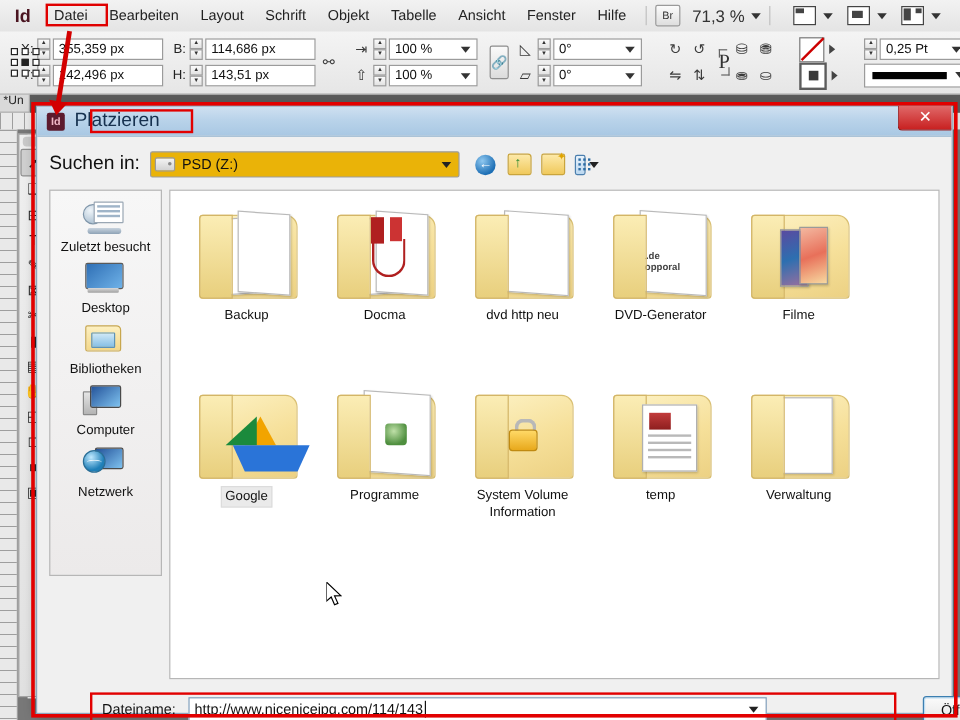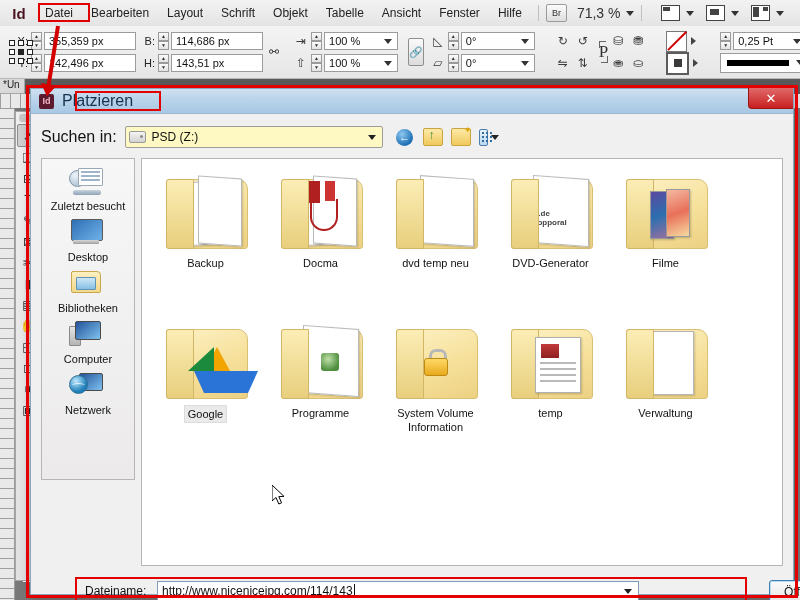--- a/index.html
+++ b/index.html
@@ -156,21 +156,21 @@
     border-top:none;border-right:none;border-radius:0 0 0 4px;
     display:flex;align-items:center;justify-content:center;color:#fff;font-size:13px;font-weight:bold;
   }
   .dlg-body{padding:0;height:482px;position:relative;}
 
   .lookin{
     position:absolute;left:10px;top:10px;right:10px;height:26px;display:flex;align-items:center;
   }
   .lookin .lbl{font-size:16px;color:#111;margin-right:8px;}
   .lookin .combo{
-    width:258px;height:22px;border:1px solid #9d9d9d;background:#fef9c3;border-radius:2px;
+    width:258px;height:22px;border:1px solid #9d9d9d;background:#eab308;border-radius:2px;
     display:flex;align-items:center;padding:0 3px;box-sizing:border-box;position:relative;
   }
   .drvicon{width:15px;height:10px;border:1px solid #9a9a9a;border-radius:2px;
     background:linear-gradient(#f4f4f4,#d2d2d2);margin-right:6px;position:relative;}
   .drvicon::after{content:"";position:absolute;right:2px;top:3px;width:3px;height:3px;
     border-radius:50%;background:#8a8a8a;}
   .combo .cval{font-size:12px;color:#111;}
   .combo .carr{position:absolute;right:6px;top:8px;width:0;height:0;
     border-left:4px solid transparent;border-right:4px solid transparent;border-top:5px solid #222;}
   .navicons{display:flex;align-items:center;margin-left:12px;gap:8px;}
@@ -675,21 +675,21 @@
           </div>
 
           <div class="fcell">
             <div class="folder">
               <div class="back"></div>
               <div class="papers">
                   <div class="p p2" style="left:6px;width:52px;"></div>
                 </div>
               <div class="leftflap"></div>
             </div>
-            <div class="flab">dvd temp neu</div>
+            <div class="flab">dvd http neu</div>
           </div>
 
           <div class="fcell">
             <div class="folder">
               <div class="back"></div>
               <div class="papers">
                   <div class="p p2" style="left:4px;width:54px;"></div>
                 </div>
               <div class="deco dvdtxt">&amp;.de<br>nopporal</div>
               <div class="leftflap"></div>

